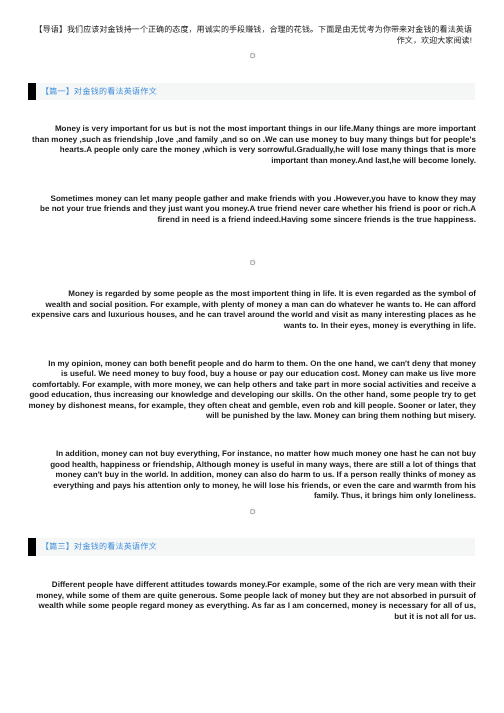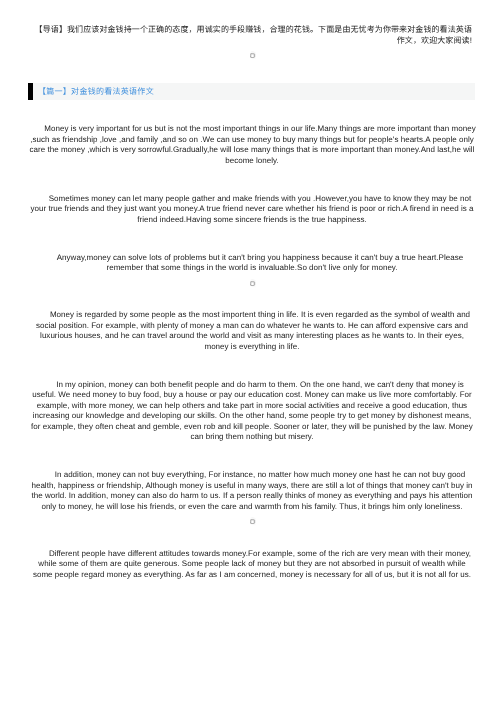--- a/index.html
+++ b/index.html
@@ -49,71 +49,72 @@
     vertical-align: top;
     margin-left: 6px;
     margin-top: -2px;
   }
   .ph-icon svg { display: block; }
   .sec-head {
     margin: 0 0 0 28px;
     width: 447px;
     box-sizing: border-box;
     background: #f5f6f6;
-    border-left: 5px solid #000000;
+    border-left: 8px solid #000000;
     height: 17.2px;
     line-height: 17.2px;
     padding-left: 5px;
     font-size: 8px;
     letter-spacing: 0.28px;
     color: #4190dd;
   }
   .para {
     margin: 0 0 27.2px 28px;
     width: 448px;
     letter-spacing: 0.03px;
     font-size: 8px;
     line-height: 10.55px;
     color: #1a1a1a;
-    text-align: center;
+    text-align: right;
     text-indent: 2em;
+    font-weight: bold;
   }
   .sec-head + .para { margin-top: 24.5px; }
   .para.last { margin-bottom: 0; }
 </style>
 </head>
 <body>
 
 <div class="page">
   <p class="intro">【导语】我们应该对金钱持一个正确的态度，用诚实的手段赚钱，合理的花钱。下面是由无忧考为你带来对金钱的看法英语作文，欢迎大家阅读!</p>
   <div class="divider-img"><span class="ph-icon"><svg viewBox="0 0 40 40" width="10" height="10" aria-hidden="true">
           <rect x="2.8" y="11.2" width="14.4" height="14.4" rx="2.4" fill="none" stroke="#9d9d9d" stroke-width="4.1"></rect>
           <path d="M21.3 11.6 L21.3 24.8" stroke="#dcdcdc" stroke-width="2.2" fill="none"></path>
           <path d="M0.6 13.2 L0.6 19.6" stroke="#ececec" stroke-width="1.8" fill="none"></path>
           <path d="M5.4 1.8 L14.6 1.8 M2.2 4.8 L18.8 4.8 M8.6 7.6 L24.2 7.6" stroke="#f0f0f0" stroke-width="1.8" fill="none"></path>
           <path d="M4.6 27.8 L18.2 27.8 M7.8 31.0 L22.6 31.0" stroke="#f2f2f2" stroke-width="1.8" fill="none"></path>
         </svg></span></div>
 
   <div class="sec-head">【篇一】对金钱的看法英语作文</div>
   <p class="para">Money is very important for us but is not the most important things in our life.Many things are more important than money ,such as friendship ,love ,and family ,and so on .We can use money to buy many things but for people's hearts.A people only care the money ,which is very sorrowful.Gradually,he will lose many things that is more important than money.And last,he will become lonely.</p>
   <p class="para">Sometimes money can let many people gather and make friends with you .However,you have to know they may be not your true friends and they just want you money.A true friend never care whether his friend is poor or rich.A firend in need is a friend indeed.Having some sincere friends is the true happiness.</p>
-  <p class="para last">Anyway,money can solve lots of problems but it can't bring you happiness because it can't buy a true heart.Please remember that some things in the world is invaluable.So don't live only for money.</p>
   <div class="divider-img"><span class="ph-icon"><svg viewBox="0 0 40 40" width="10" height="10" aria-hidden="true">
           <rect x="2.8" y="11.2" width="14.4" height="14.4" rx="2.4" fill="none" stroke="#9d9d9d" stroke-width="4.1"></rect>
           <path d="M21.3 11.6 L21.3 24.8" stroke="#dcdcdc" stroke-width="2.2" fill="none"></path>
           <path d="M0.6 13.2 L0.6 19.6" stroke="#ececec" stroke-width="1.8" fill="none"></path>
           <path d="M5.4 1.8 L14.6 1.8 M2.2 4.8 L18.8 4.8 M8.6 7.6 L24.2 7.6" stroke="#f0f0f0" stroke-width="1.8" fill="none"></path>
           <path d="M4.6 27.8 L18.2 27.8 M7.8 31.0 L22.6 31.0" stroke="#f2f2f2" stroke-width="1.8" fill="none"></path>
         </svg></span></div>
 
   <p class="para">Money is regarded by some people as the most importent thing in life. It is even regarded as the symbol of wealth and social position. For example, with plenty of money a man can do whatever he wants to. He can afford expensive cars and luxurious houses, and he can travel around the world and visit as many interesting places as he wants to. In their eyes, money is everything in life.</p>
   <p class="para">In my opinion, money can both benefit people and do harm to them. On the one hand, we can't deny that money is useful. We need money to buy food, buy a house or pay our education cost. Money can make us live more comfortably. For example, with more money, we can help others and take part in more social activities and receive a good education, thus increasing our knowledge and developing our skills. On the other hand, some people try to get money by dishonest means, for example, they often cheat and gemble, even rob and kill people. Sooner or later, they will be punished by the law. Money can bring them nothing but misery.</p>
   <p class="para last">In addition, money can not buy everything, For instance, no matter how much money one hast he can not buy good health, happiness or friendship, Although money is useful in many ways, there are still a lot of things that money can't buy in the world. In addition, money can also do harm to us. If a person really thinks of money as everything and pays his attention only to money, he will lose his friends, or even the care and warmth from his family. Thus, it brings him only loneliness.</p>
   <div class="divider-img"><span class="ph-icon"><svg viewBox="0 0 40 40" width="10" height="10" aria-hidden="true">
           <rect x="2.8" y="11.2" width="14.4" height="14.4" rx="2.4" fill="none" stroke="#9d9d9d" stroke-width="4.1"></rect>
           <path d="M21.3 11.6 L21.3 24.8" stroke="#dcdcdc" stroke-width="2.2" fill="none"></path>
           <path d="M0.6 13.2 L0.6 19.6" stroke="#ececec" stroke-width="1.8" fill="none"></path>
           <path d="M5.4 1.8 L14.6 1.8 M2.2 4.8 L18.8 4.8 M8.6 7.6 L24.2 7.6" stroke="#f0f0f0" stroke-width="1.8" fill="none"></path>
           <path d="M4.6 27.8 L18.2 27.8 M7.8 31.0 L22.6 31.0" stroke="#f2f2f2" stroke-width="1.8" fill="none"></path>
         </svg></span></div>
 
+  <div class="sec-head">【篇三】对金钱的看法英语作文</div>
   <p class="para last">Different people have different attitudes towards money.For example, some of the rich are very mean with their money, while some of them are quite generous. Some people lack of money but they are not absorbed in pursuit of wealth while some people regard money as everything. As far as I am concerned, money is necessary for all of us, but it is not all for us.</p>
 </div>
 
 </body></html>

